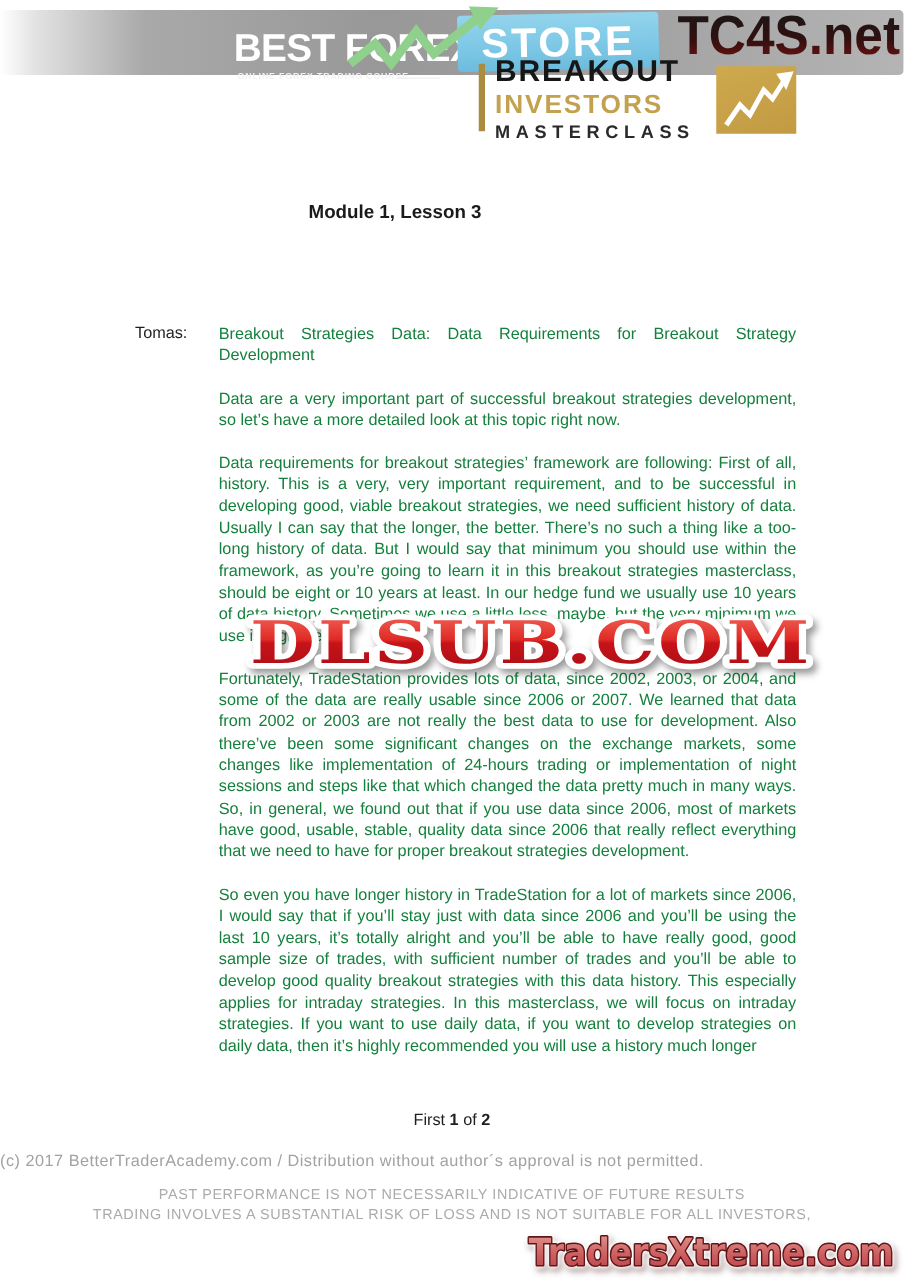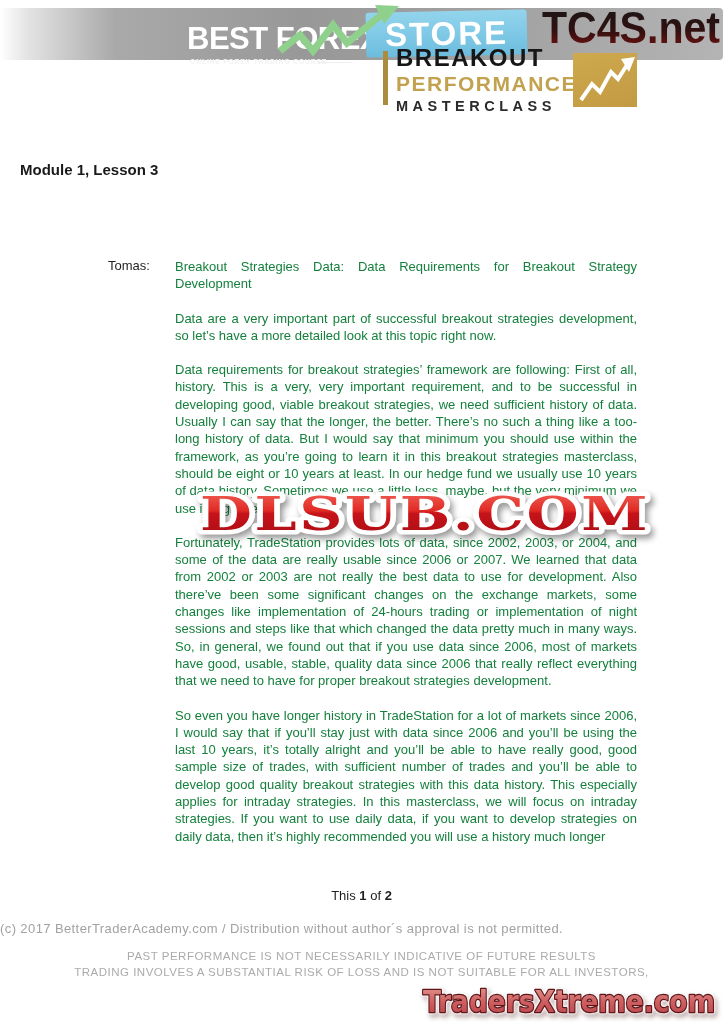--- a/index.html
+++ b/index.html
@@ -84,21 +84,22 @@
     position: absolute;
     left: 573px; top: 53px;
     width: 64px; height: 54px;
     background: linear-gradient(160deg, #cfa94e 0%, #c19a42 100%);
   }
 
   
   .doc-title {
     position: absolute;
     left: 0; width: 632px;
-    font-size: 15px; font-weight: bold; color: #1a1a1a; margin-left: 20px;
+    text-align: center;
+    font-size: 15px; font-weight: bold; color: #1a1a1a;
   }
   .doc-title.t1 { top: 161px; }
   .doc-title.t2 { top: 196px; }
 
   .transcript {
     position: absolute;
     left: 88px; top: 258px;
     width: 549px;
     display: flex;
   }
@@ -163,21 +164,21 @@
         <stop offset="0%" stop-color="#181818"></stop>
         <stop offset="55%" stop-color="#301010"></stop>
         <stop offset="100%" stop-color="#7c1210"></stop>
       </linearGradient>
     </defs>
     <text x="1" y="41" font-family="Liberation Sans, sans-serif" font-weight="bold" font-size="44" textLength="178" lengthAdjust="spacingAndGlyphs" fill="url(#tc4sGrad)">TC4S.net</text>
   </svg>
 
   <div class="brand-rule"></div>
   <div class="brand-line1">BREAKOUT</div>
-  <div class="brand-line2">PERFORMANCE</div>
+  <div class="brand-line2">INVESTORS</div>
   <div class="brand-line3">MASTERCLASS</div>
 
   <div class="gold-square">
     <svg width="64" height="54" viewBox="0 0 64 54">
       <polyline points="8,47 19,31 27,39 38,19 45,26 54,12" fill="none" stroke="#ffffff" stroke-width="4"></polyline>
       <polygon points="48,6 62,4 56,19" fill="#ffffff"></polygon>
     </svg>
   </div>
 
   <div class="doc-title t1">Module 1, Lesson 3</div>
@@ -198,21 +199,21 @@
       <linearGradient id="dlsubGrad" x1="0" y1="0" x2="0" y2="1">
         <stop offset="0%" stop-color="#f26d62"></stop>
         <stop offset="45%" stop-color="#e02a24"></stop>
         <stop offset="50%" stop-color="#c6131a"></stop>
         <stop offset="100%" stop-color="#a80d12"></stop>
       </linearGradient>
     </defs>
     <text x="15" y="53" font-family="DejaVu Serif, serif" font-weight="bold" font-size="47" letter-spacing="2" textLength="450" lengthAdjust="spacingAndGlyphs" paint-order="stroke" stroke="#ffffff" stroke-width="9" stroke-linejoin="round" fill="url(#dlsubGrad)">DLSUB.COM</text>
   </svg>
 
-  <div class="page-num"><span>This</span> <b>1</b> <span>of</span> <b>2</b></div>
+  <div class="page-num"><span>First</span> <b>1</b> <span>of</span> <b>2</b></div>
 
   <div class="copyright">(c) 2017 BetterTraderAcademy.com / Distribution without author´s approval is not permitted.</div>
 
   <div class="disclaimer">
     <div>PAST PERFORMANCE IS NOT NECESSARILY INDICATIVE OF FUTURE RESULTS</div>
     <div>TRADING INVOLVES A SUBSTANTIAL RISK OF LOSS AND IS NOT SUITABLE FOR ALL INVESTORS,</div>
   </div>
 
   <svg class="traders-svg" width="300" height="40" viewBox="0 0 300 40" style="filter: drop-shadow(0 0 1.5px #ffffff) drop-shadow(0 0 1.5px #ffffff) drop-shadow(2px 3px 2px rgba(60,0,0,0.35));">
     <defs>

